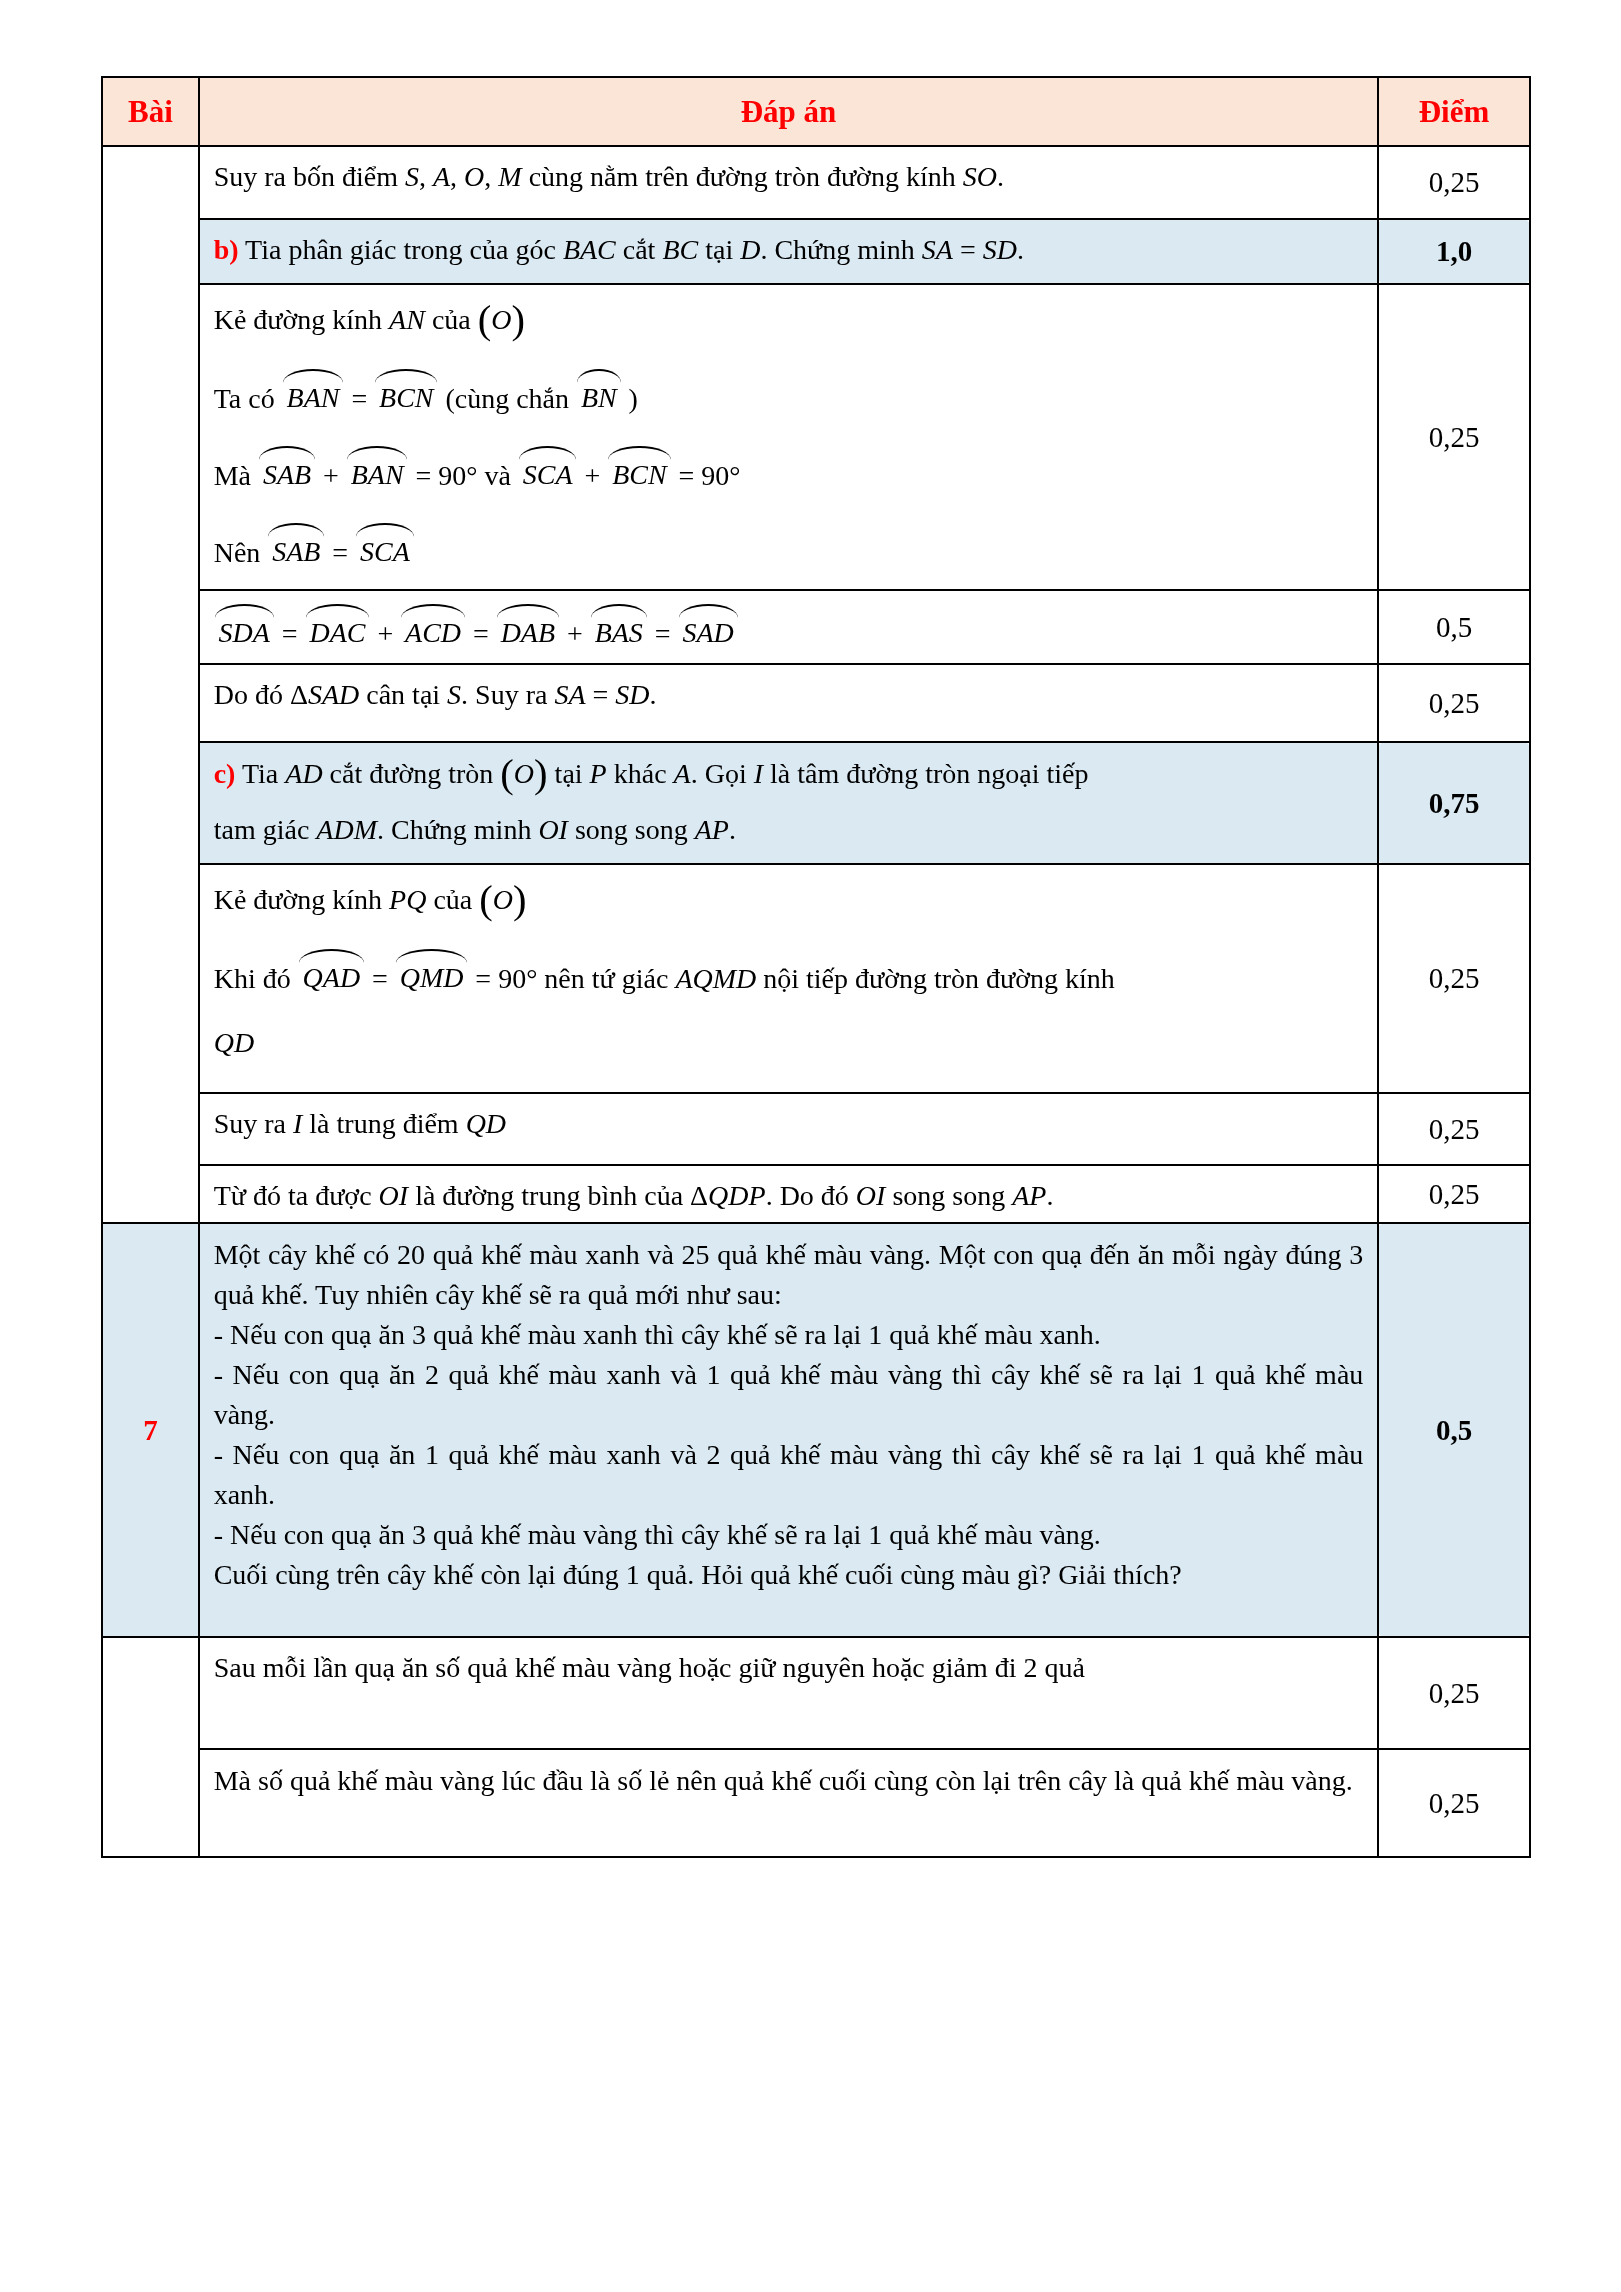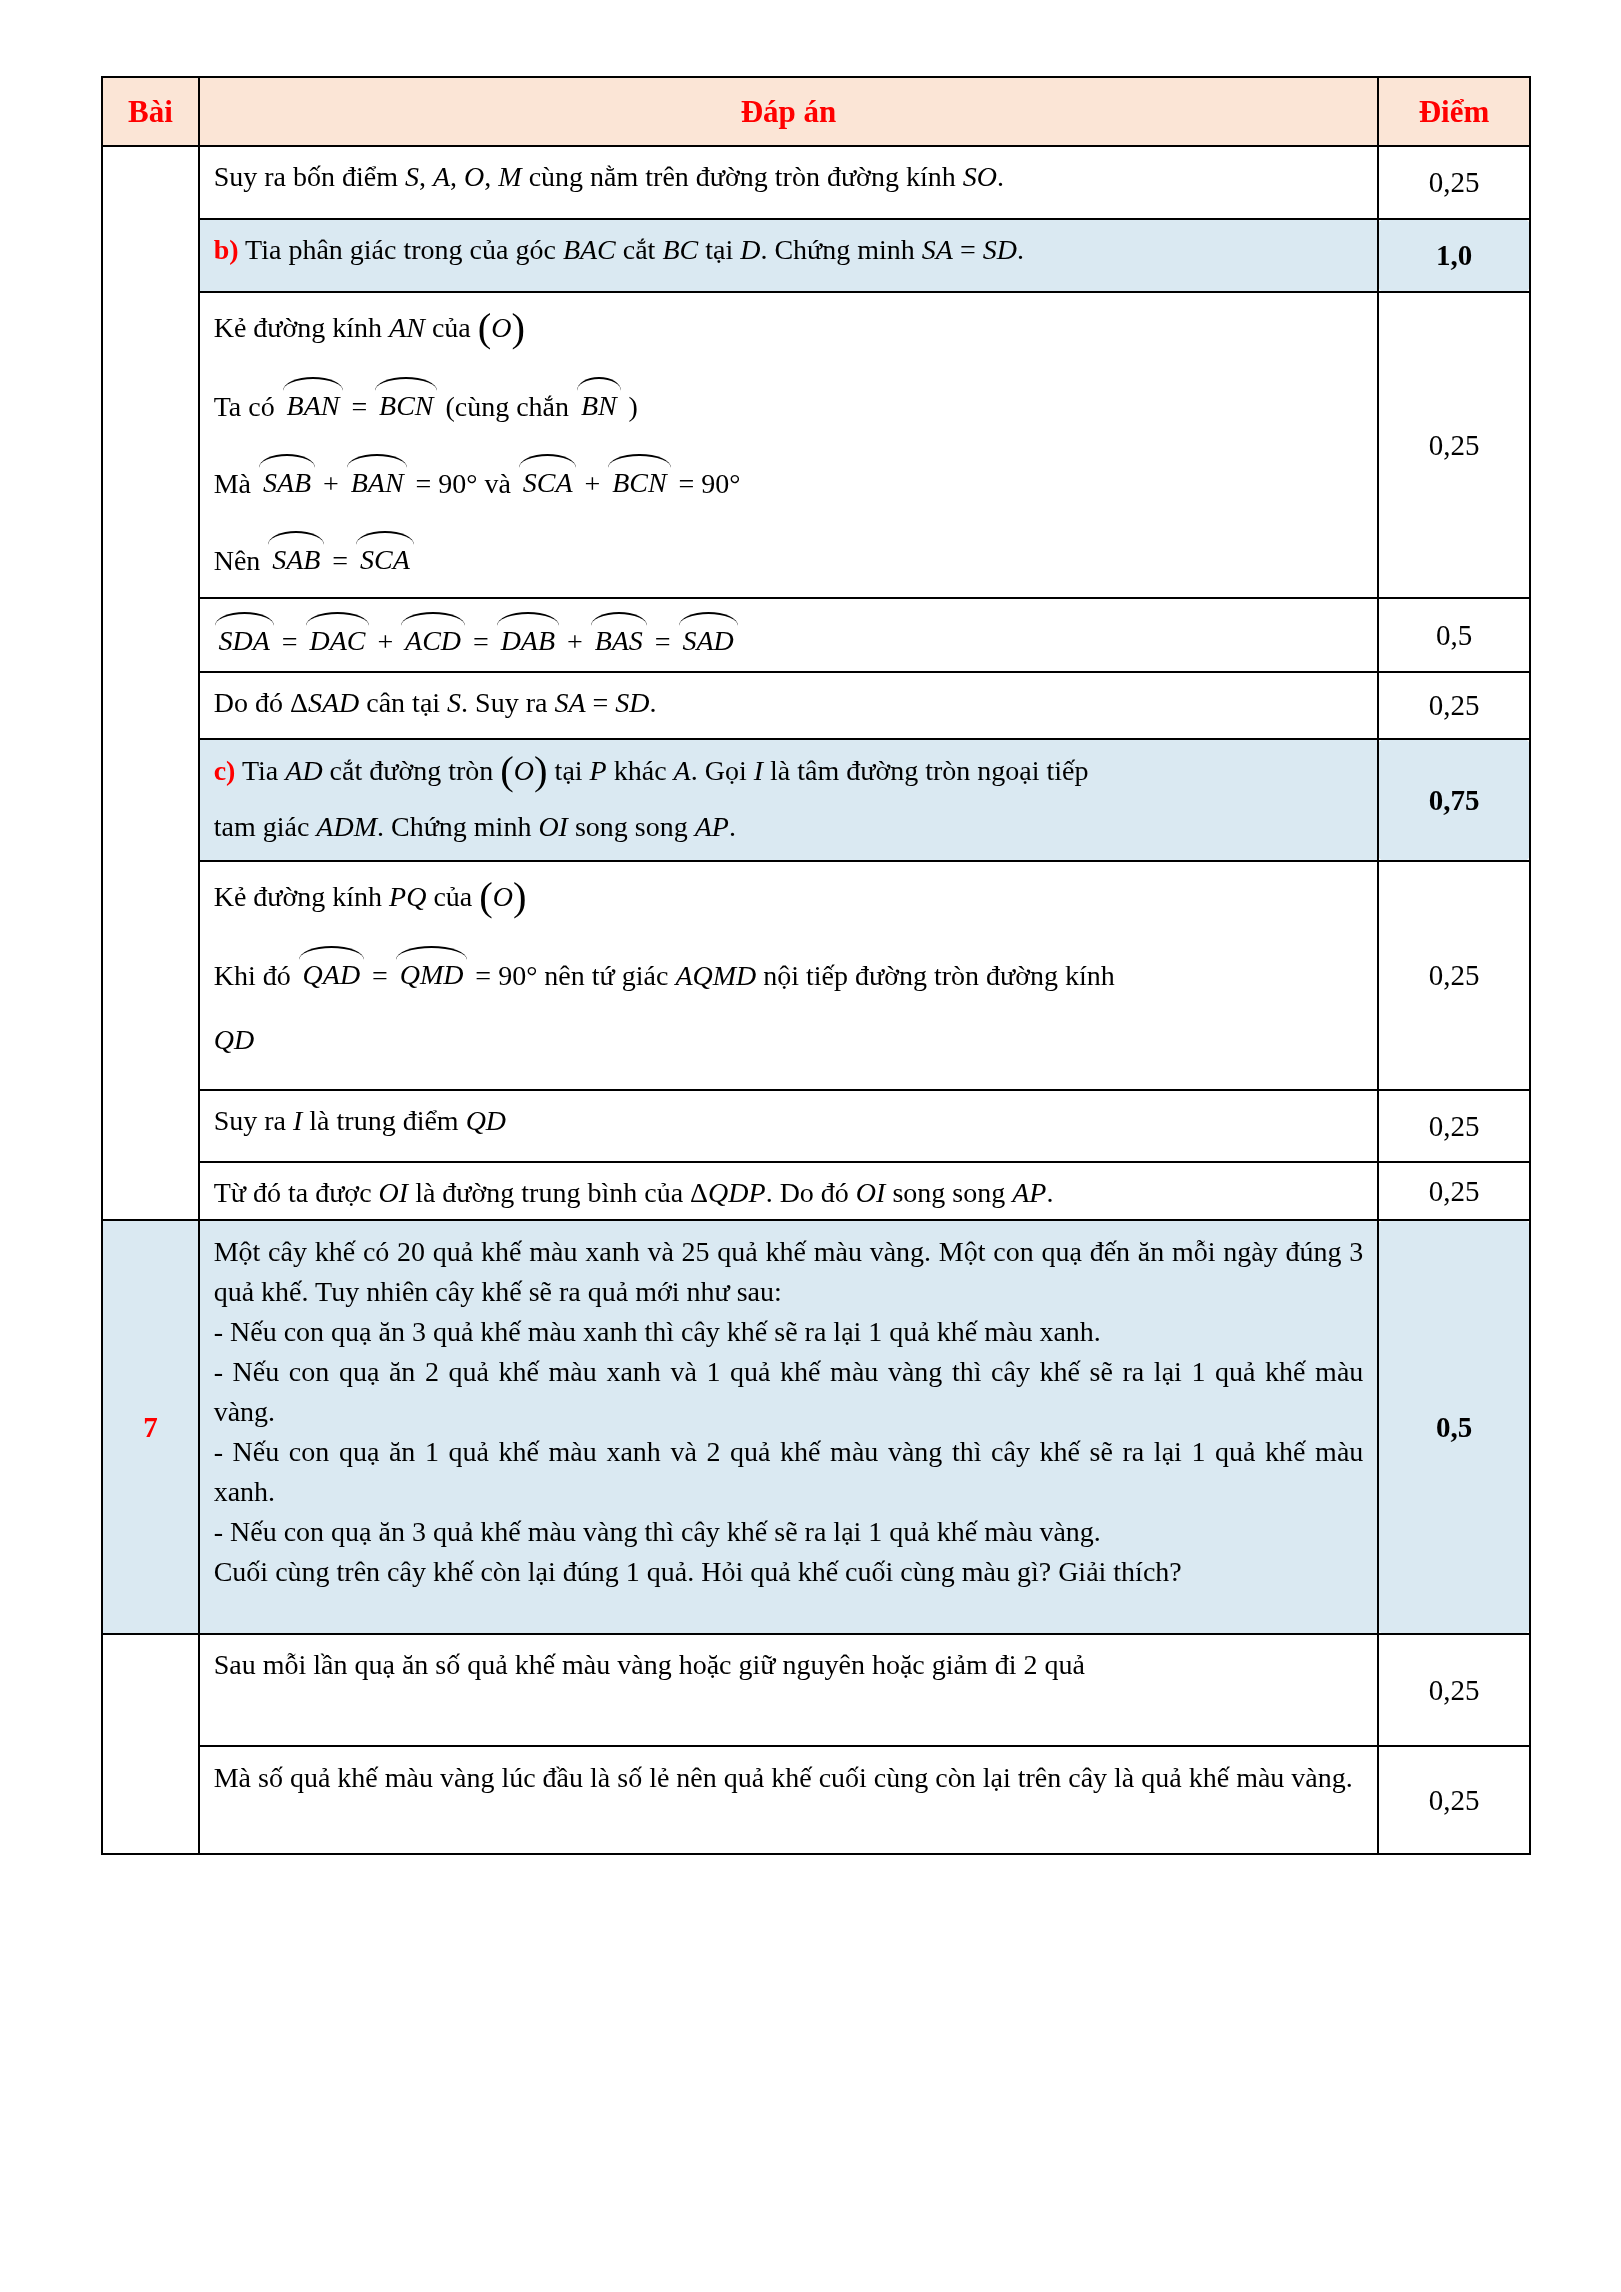--- a/index.html
+++ b/index.html
@@ -87,42 +87,42 @@
       </tr>
     </thead>
     <tbody>
         <tr style="height: 73px;">
           <td class="bai" rowspan="9"></td>
           <td class="content">
             <div class="line"><span>Suy ra bốn điểm </span><span class="i">S</span><span>, </span><span class="i">A</span><span>, </span><span class="i">O</span><span>, </span><span class="i">M</span><span>  cùng nằm trên đường tròn đường kính </span><span class="i">SO</span><span>.</span></div>
           </td>
           <td class="point">0,25</td>
         </tr>
-        <tr style="height: 73px; margin-left: 30px;">
+        <tr style="height: 65px; margin-left: 30px;">
           <td class="content hl">
             <div class="line"><span class="rb">b)</span><span> Tia phân giác trong của góc </span><span class="i">BAC</span><span> cắt </span><span class="i">BC</span><span> tại </span><span class="i">D</span><span>. Chứng minh </span><span class="i">SA</span><span> = </span><span class="i">SD</span><span>.</span></div>
           </td>
           <td class="point hl pb">1,0</td>
         </tr>
         <tr style="height: 306px;">
           <td class="content">
             <div class="line m"><span>Kẻ đường kính </span><span class="i">AN</span><span> của </span><span class="big">(</span><span class="i">O</span><span class="big">)</span></div>
             <div class="line m"><span>Ta có </span><span class="arc">BAN</span><span> = </span><span class="arc">BCN</span><span> (cùng chắn </span><span class="arc">BN</span><span> )</span></div>
             <div class="line m"><span>Mà </span><span class="arc">SAB</span><span> + </span><span class="arc">BAN</span><span> = 90° và </span><span class="arc">SCA</span><span> + </span><span class="arc">BCN</span><span> = 90°</span></div>
             <div class="line"><span>Nên </span><span class="arc">SAB</span><span> = </span><span class="arc">SCA</span></div>
           </td>
           <td class="point">0,25</td>
         </tr>
         <tr style="height: 74px;">
           <td class="content">
             <div class="line"><span class="arc">SDA</span><span> = </span><span class="arc">DAC</span><span> + </span><span class="arc">ACD</span><span> = </span><span class="arc">DAB</span><span> + </span><span class="arc">BAS</span><span> = </span><span class="arc">SAD</span></div>
           </td>
           <td class="point">0,5</td>
         </tr>
-        <tr style="height: 67px;">
+        <tr style="height: 78px;">
           <td class="content">
             <div class="line"><span>Do đó Δ</span><span class="i">SAD</span><span> cân tại </span><span class="i">S</span><span>. Suy ra </span><span class="i">SA</span><span> = </span><span class="i">SD</span><span>.</span></div>
           </td>
           <td class="point">0,25</td>
         </tr>
         <tr style="height: 122px;">
           <td class="content hl">
             <div class="line m2"><span class="rb">c)</span><span> Tia </span><span class="i">AD</span><span> cắt đường tròn </span><span class="big">(</span><span class="i">O</span><span class="big">)</span><span> tại </span><span class="i">P</span><span> khác </span><span class="i">A</span><span>. Gọi </span><span class="i">I</span><span> là tâm đường tròn ngoại tiếp</span></div>
             <div class="line"><span>tam giác </span><span class="i">ADM</span><span>. Chứng minh </span><span class="i">OI</span><span> song song </span><span class="i">AP</span><span>.</span></div>
           </td>

